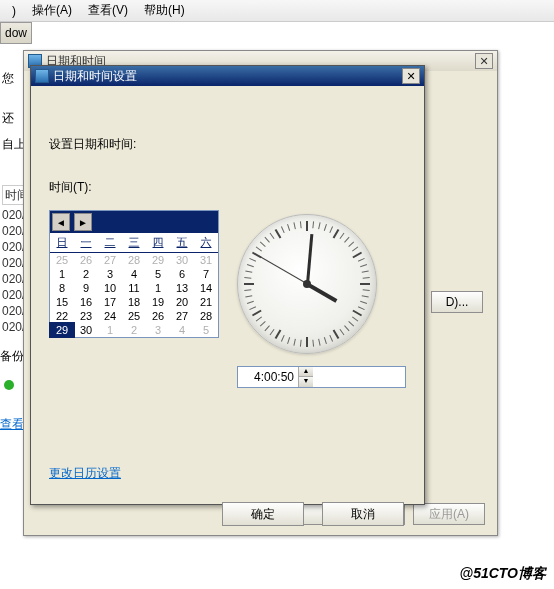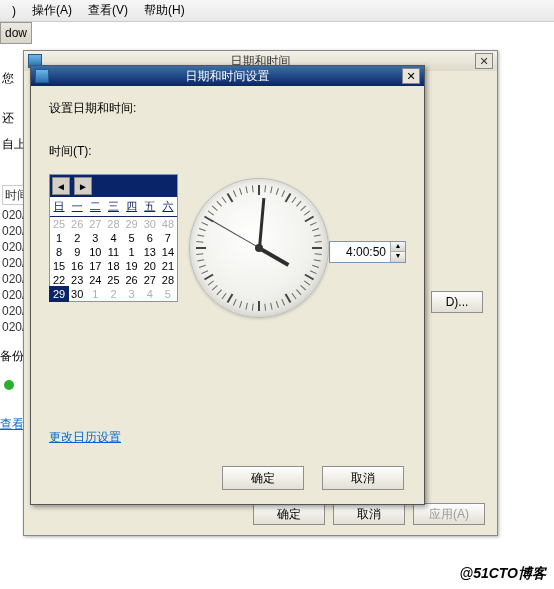--- a/index.html
+++ b/index.html
@@ -57,21 +57,20 @@
     background: #ece9d8;
     border: 1px solid #888;
     box-shadow: 1px 1px 3px rgba(0,0,0,.3);
   }
   .titlebar {
     height: 20px;
     display: flex;
     align-items: center;
     padding: 0 4px;
     font-size: 12px;
-    text-align: center;
   }
   .outer .titlebar {
     background: linear-gradient(#f3f1e9,#dedacb);
     color: #333;
   }
   .titlebar .icon {
     width: 14px; height: 14px; margin-right: 4px;
     background: linear-gradient(#6fb5e8,#2a6fb0);
     border: 1px solid #245a8c;
   }
@@ -128,20 +127,21 @@
     background: linear-gradient(#3a6ea5,#0a246a);
     color: #fff;
   }
   .inner .titlebar .close {
     background: #e8e6db; color: #000;
   }
   .inner-body {
     padding: 14px 18px 10px 18px;
     position: relative;
     height: calc(100% - 20px);
+    margin-top: 36px;
   }
   .section-title { font-size: 12px; color: #000; margin-bottom: 14px; }
   .labels-row { display: flex; margin-bottom: 6px; }
   .labels-row .left-label { width: 180px; }
   .content-row { display: flex; align-items: flex-start; }
   
   .calendar {
     width: 170px;
     background: #fff;
     border: 1px solid #7a96bf;
@@ -180,22 +180,22 @@
     width: 14.28%;
   }
   table.cal td.dim { color: #b0b0b0; }
   table.cal td.sel {
     background: #0a246a; color: #fff;
     outline: 1px solid #0a246a;
   }
   
   .clock-wrap {
     flex: 1;
-    display: flex; align-items: center;
-    padding-left: 11px;
+    display: flex; flex-direction: column; 
+    padding-left: 18px;
   }
   .clock {
     width: 140px; height: 140px;
     border-radius: 50%;
     background: radial-gradient(circle at 45% 40%, #ffffff 0%, #f0f0ec 55%, #d9d8cf 100%);
     border: 1px solid #bbb;
     position: relative;
     box-shadow: inset 0 0 8px rgba(0,0,0,.15), 0 1px 3px rgba(0,0,0,.15);
     margin-top: 4px;
   }
@@ -351,21 +351,21 @@
               </tr>
             </thead>
           <tbody id="cal-body">
               <tr>
                 <td class="dim">25</td>
                 <td class="dim">26</td>
                 <td class="dim">27</td>
                 <td class="dim">28</td>
                 <td class="dim">29</td>
                 <td class="dim">30</td>
-                <td class="dim">48</td>
+                <td class="dim">31</td>
               </tr>
               <tr>
                 <td>1</td>
                 <td>2</td>
                 <td>3</td>
                 <td>4</td>
                 <td>5</td>
                 <td>6</td>
                 <td>7</td>
               </tr>

